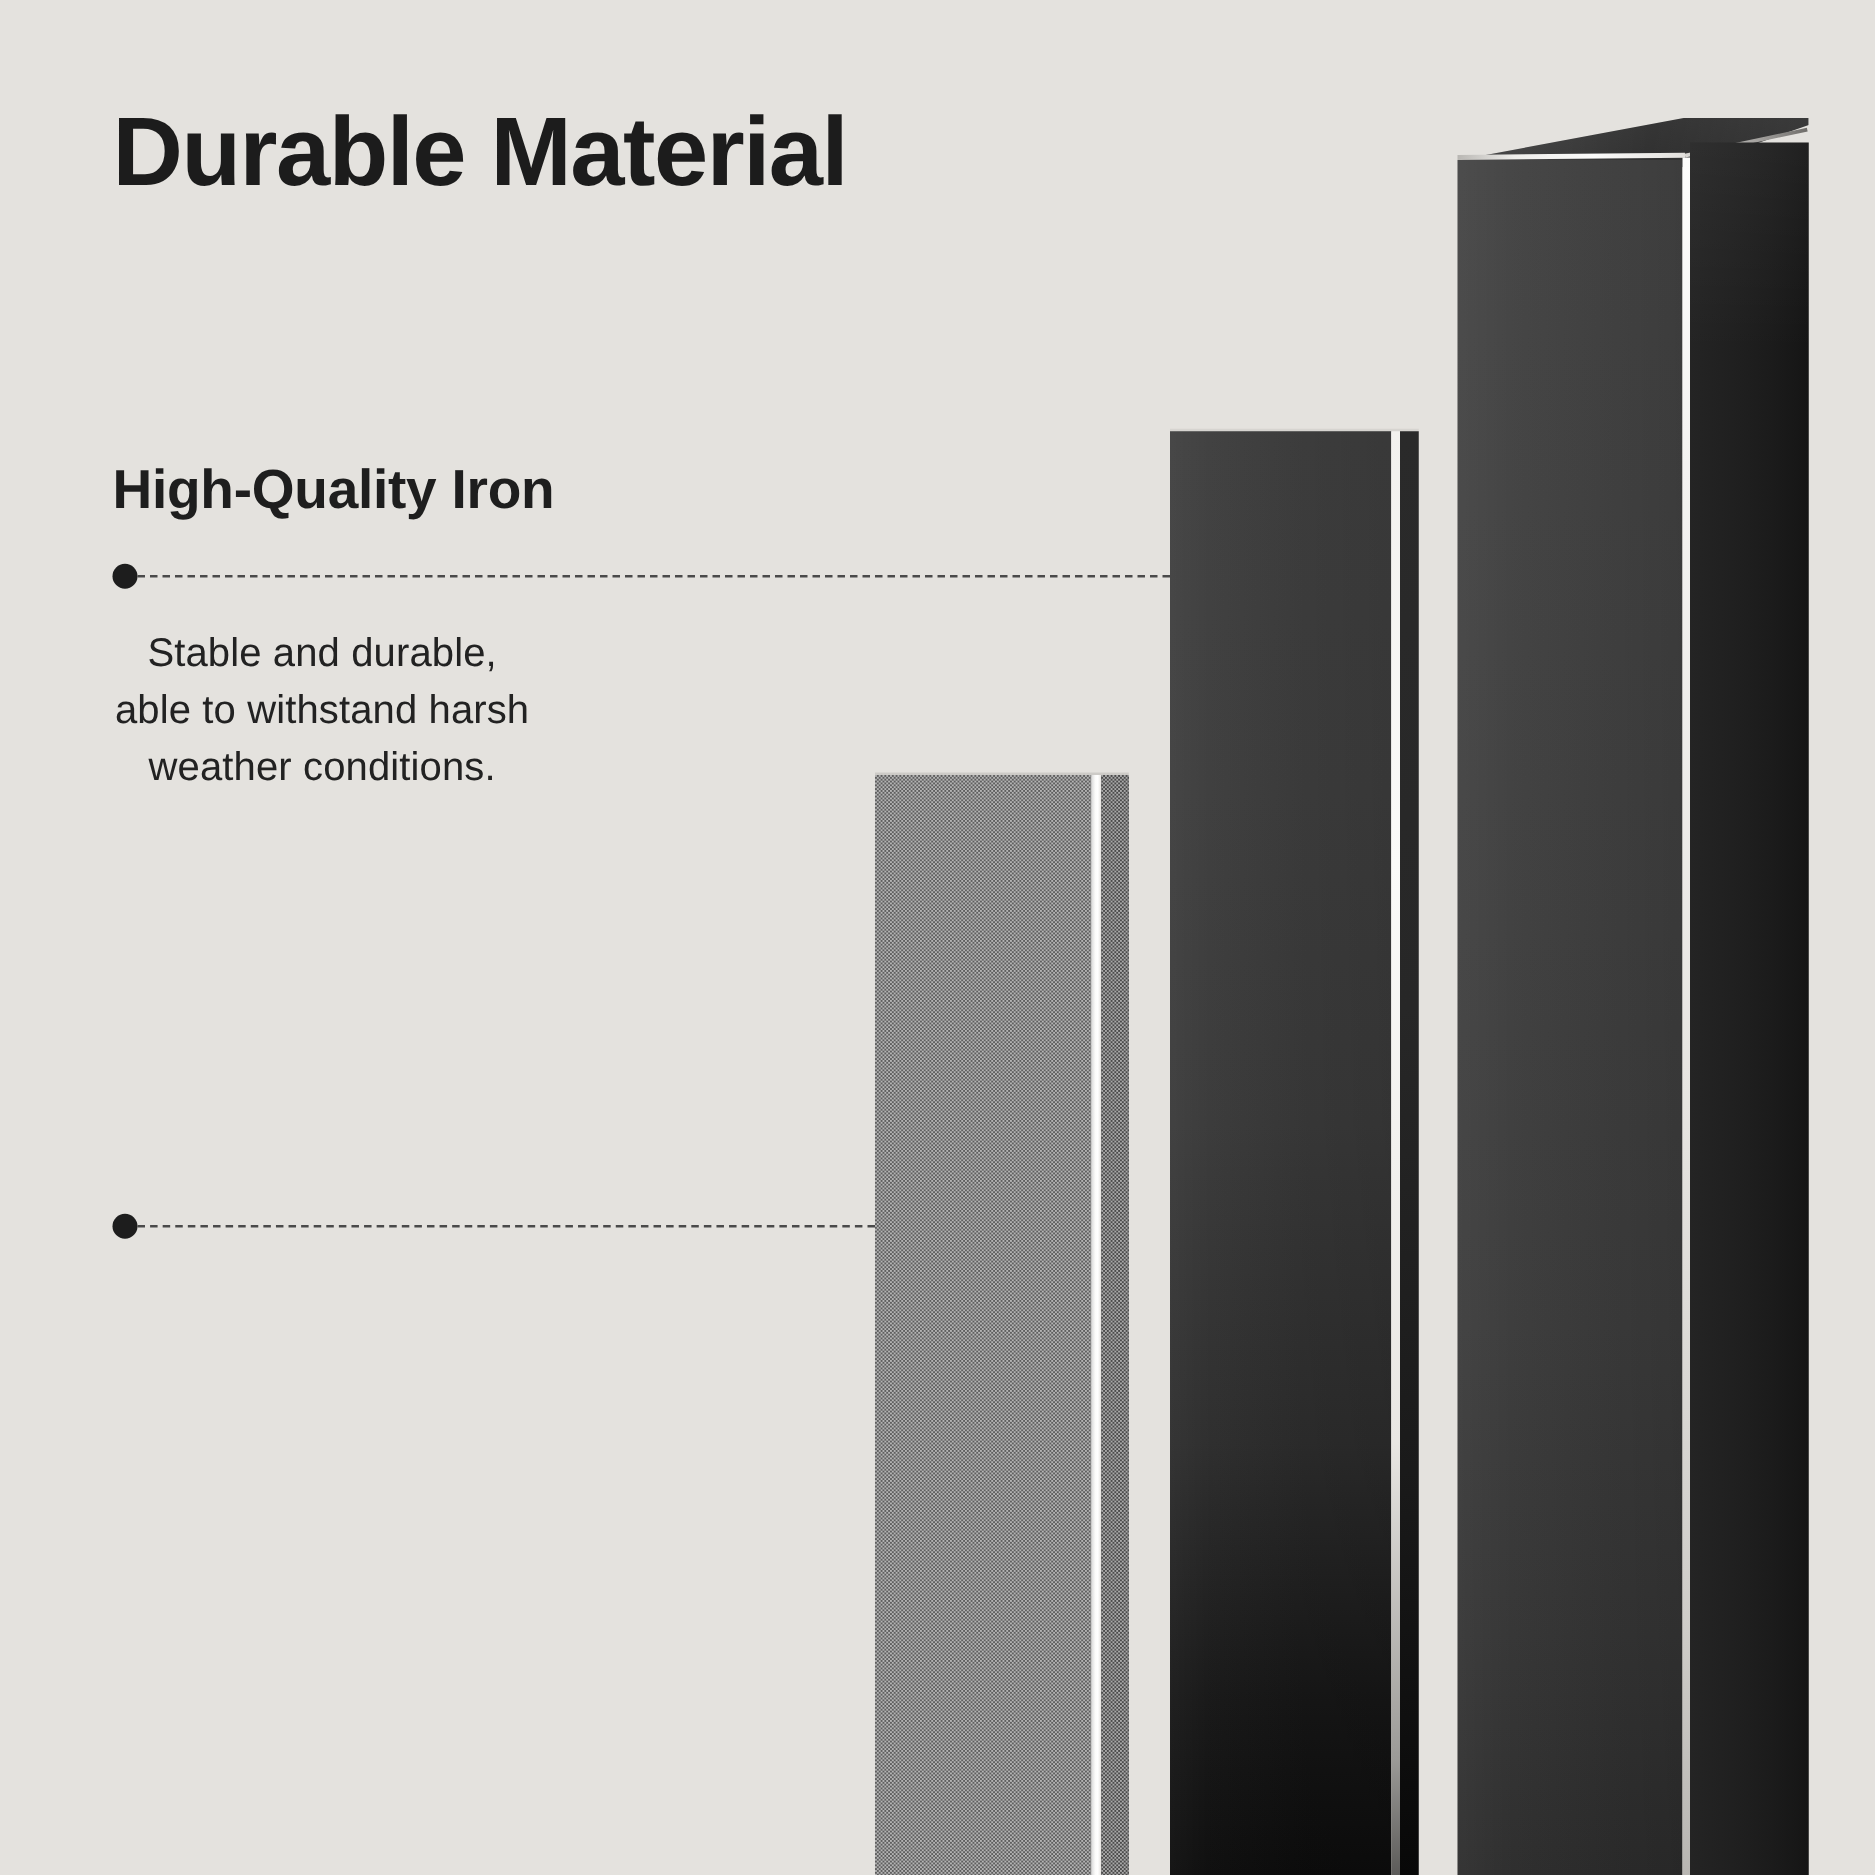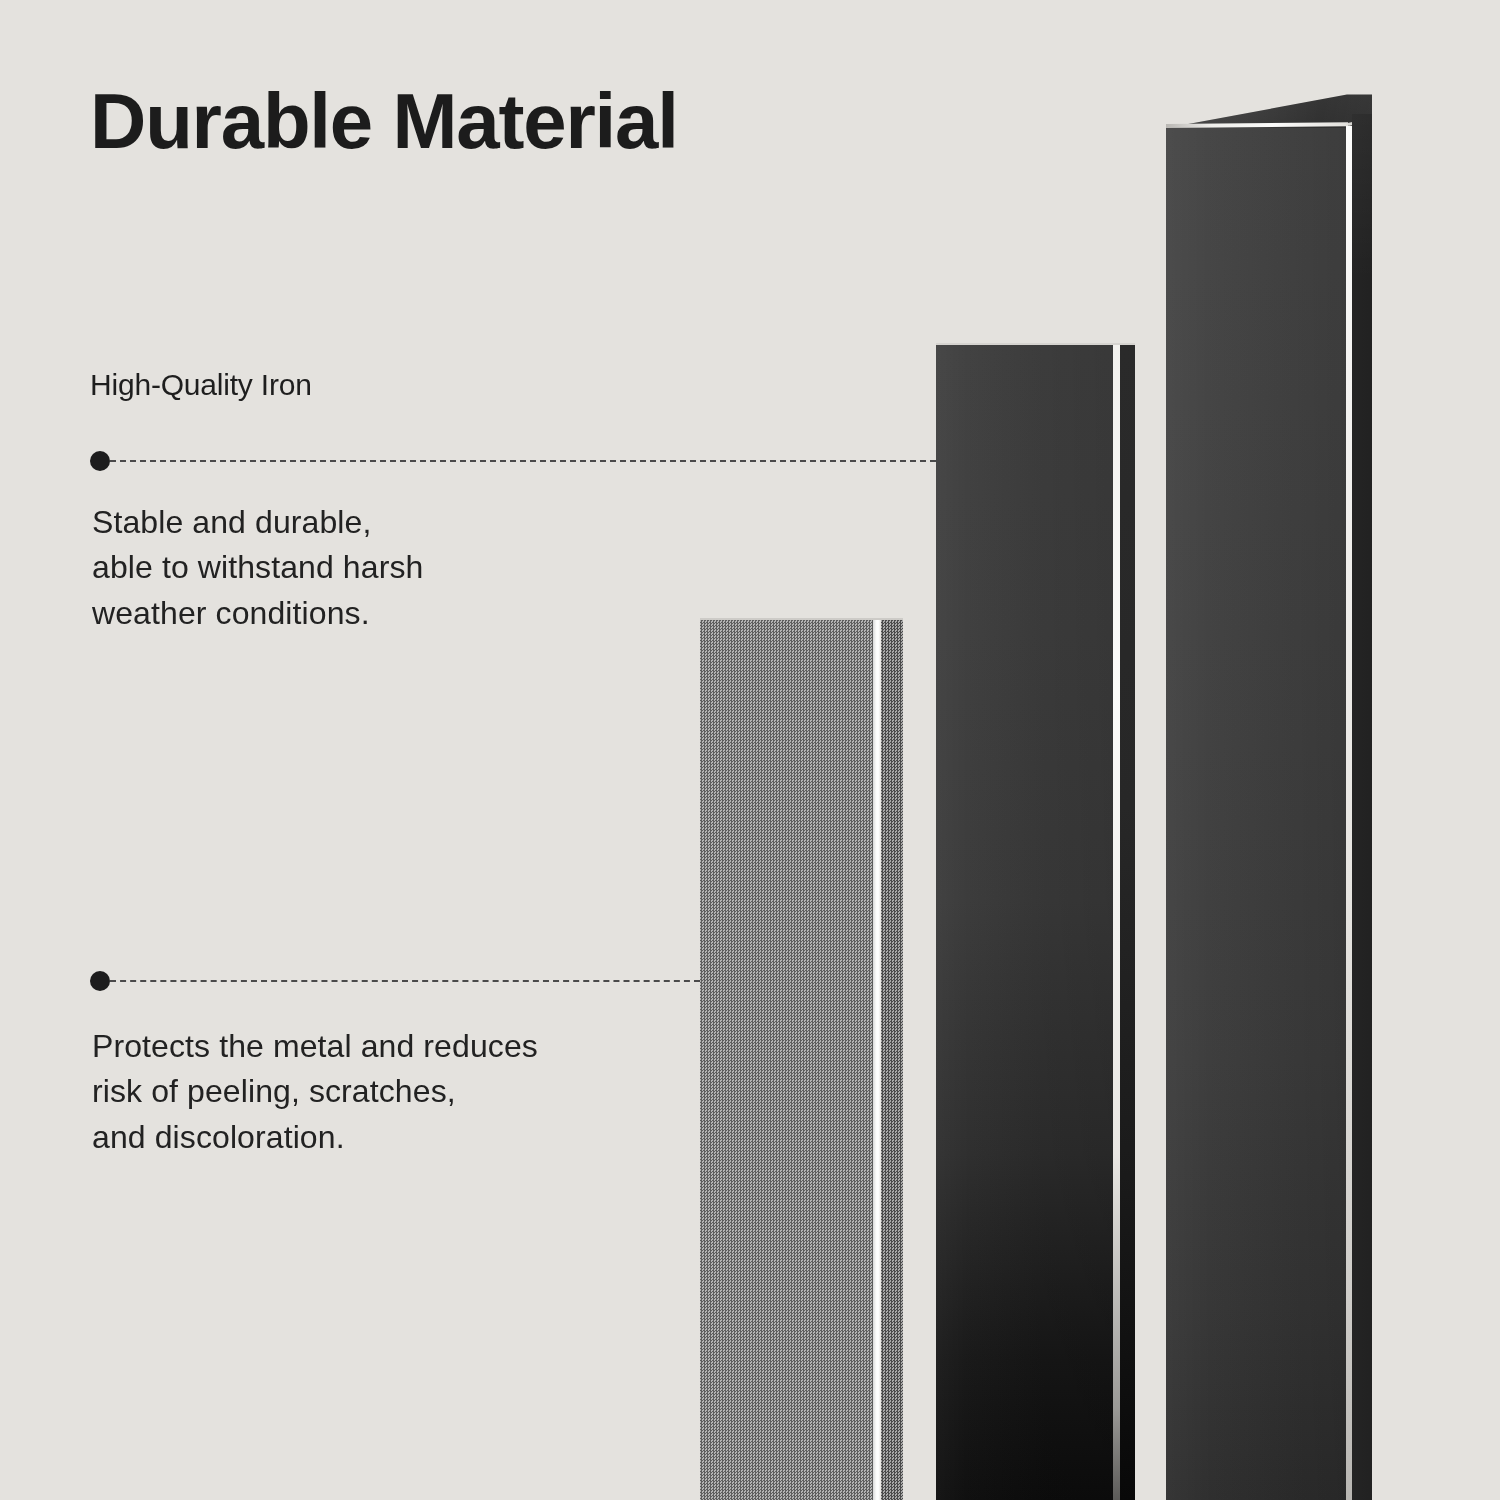--- a/index.html
+++ b/index.html
@@ -13,24 +13,25 @@
     background: #e4e2de;
     font-family: "Liberation Sans", "DejaVu Sans", sans-serif;
     overflow: hidden;
     position: relative;
     -webkit-font-smoothing: antialiased;
   }
 
   #stage {
     position: absolute;
     left: 0; top: 0;
-    width: 1372px;
+    width: 1500px;
     height: 1500px;
     background: #e4e2de;
     overflow: hidden;
+    text-align: center;
   }
 
   
   .product-layer {
     position: absolute;
     left: 0; top: 0;
     width: 1500px;
     height: 1500px;
     z-index: 1;
     pointer-events: none;
@@ -255,22 +256,22 @@
     color: #1c1c1c;
     line-height: 1.0;
     white-space: nowrap;
   }
 
   .feature {
     position: absolute;
     left: 90px;
   }
   .feature-heading {
-    font-size: 30px;
-    font-weight: 400;
+    font-size: 44px;
+    font-weight: 700;
     color: #1e1e1e;
     letter-spacing: -0.2px;
     line-height: 1.1;
     white-space: nowrap;
   }
 
   .leader {
     position: absolute;
     height: 22px;
   }
@@ -357,19 +358,16 @@
       <span class="dash"></span>
     </div>
     <div class="feature-body" id="body-1">Stable and durable,
 able to withstand harsh
 weather conditions.</div>
 
     <div class="leader" id="leader-2">
       <span class="dot"></span>
       <span class="dash"></span>
     </div>
-    <div class="feature-body" id="body-2">Protects the metal and reduces
-risk of peeling, scratches,
-and discoloration.</div>
 
   </div>
 
 </div>
 
 </body></html>

